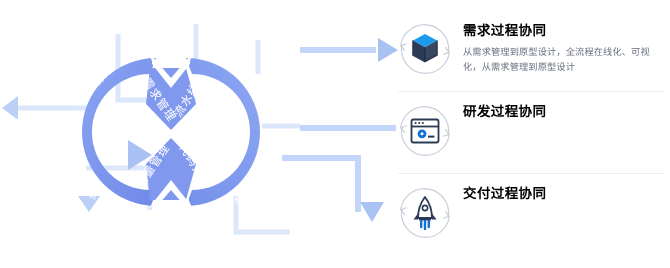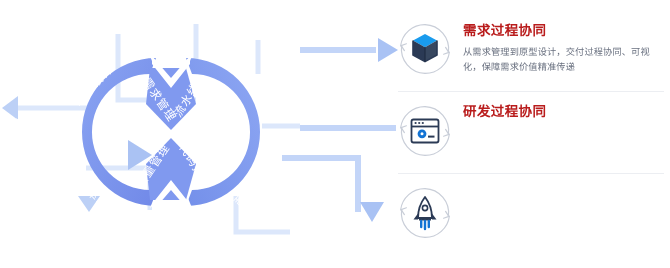--- a/index.html
+++ b/index.html
@@ -22,21 +22,21 @@
   .card {
     position:relative;
     display:flex; align-items:flex-start;
     height:78px;
     padding-top:6px;
   }
   .card + .card { margin-top:4px;font-family:Liberation Mono, monospace; }
   .card-icon { width:54px; height:54px; flex:0 0 54px; margin-right:11px; margin-top:2px; }
   .card-body { flex:1 1 auto; padding-top:3px; }
   .card-title {
-    font-size:13.5px; font-weight:bold; color:#b91c1c;
+    font-size:13.5px; font-weight:bold; color:#000000;
     line-height:1.25; letter-spacing:.4px;
     margin-bottom:5px;
   }
   .card-desc {
     font-size:9.2px; color:#6a7180; line-height:1.62;
     letter-spacing:.15px;
     max-width:196px;
   }
   .divider {
     position:absolute; left:0; right:6px; bottom:0;
@@ -156,21 +156,21 @@
         <g>
           <polygon points="27,12 39,18.6 27,25.2 15,18.6" fill="#1a9bed"></polygon>
           <polygon points="15,18.6 27,25.2 27,39.6 15,33" fill="#2b3a55"></polygon>
           <polygon points="39,18.6 27,25.2 27,39.6 39,33" fill="#37475f"></polygon>
           <polyline points="15,18.6 15,33 27,39.6 39,33 39,18.6" fill="none" stroke="#2b3a55" stroke-width="1.6" stroke-linejoin="round"></polyline>
           <line x1="27" y1="25.2" x2="27" y2="39.6" stroke="#1f2c42" stroke-width="1.2"></line>
         </g>
       </svg>
       <div class="card-body">
         <div class="card-title">需求过程协同</div>
-        <div class="card-desc">从需求管理到原型设计，交付过程协同、可视化，保障需求价值精准传递</div>
+        <div class="card-desc">从需求管理到原型设计，全流程在线化、可视化，从需求管理到原型设计</div>
       </div>
       <div class="divider"></div>
     </div>
 
     <div class="card">
       <svg class="card-icon" viewBox="0 0 54 54">
         <g fill="none" stroke="#c9ced8" stroke-width="1.2" stroke-linecap="round">
           <path d="M27 2.6 A24.4 24.4 0 0 1 50.4 30"></path>
           <path d="M51.4 30 A24.4 24.4 0 0 1 27 51.4"></path>
           <path d="M27 51.4 A24.4 24.4 0 0 1 3.6 24"></path>
@@ -208,18 +208,19 @@
         <g>
           <path d="M27 11 C32 17.5 34 24.5 34 32 L20 32 C20 24.5 22 17.5 27 11 Z" fill="#ffffff" stroke="#2b3a55" stroke-width="1.8" stroke-linejoin="round"></path>
           <circle cx="27" cy="22" r="2.6" fill="#ffffff" stroke="#2b3a55" stroke-width="1.6"></circle>
           <path d="M20 27.5 L15.5 33.5 L20 33.5 Z" fill="#2b3a55"></path>
           <path d="M34 27.5 L38.5 33.5 L34 33.5 Z" fill="#2b3a55"></path>
           <rect x="21" y="32.5" width="12" height="2" fill="#2b3a55"></rect>
           <path d="M23.2 35 L23.2 41 M27 35 L27 43 M30.8 35 L30.8 41" stroke="#1273d4" stroke-width="2.4" stroke-linecap="round"></path>
         </g>
       </svg>
       <div class="card-body">
+        <div class="card-title">交付过程协同</div>
       </div>
 
     </div>
 
   </div>
 </div>
 
 </body></html>

